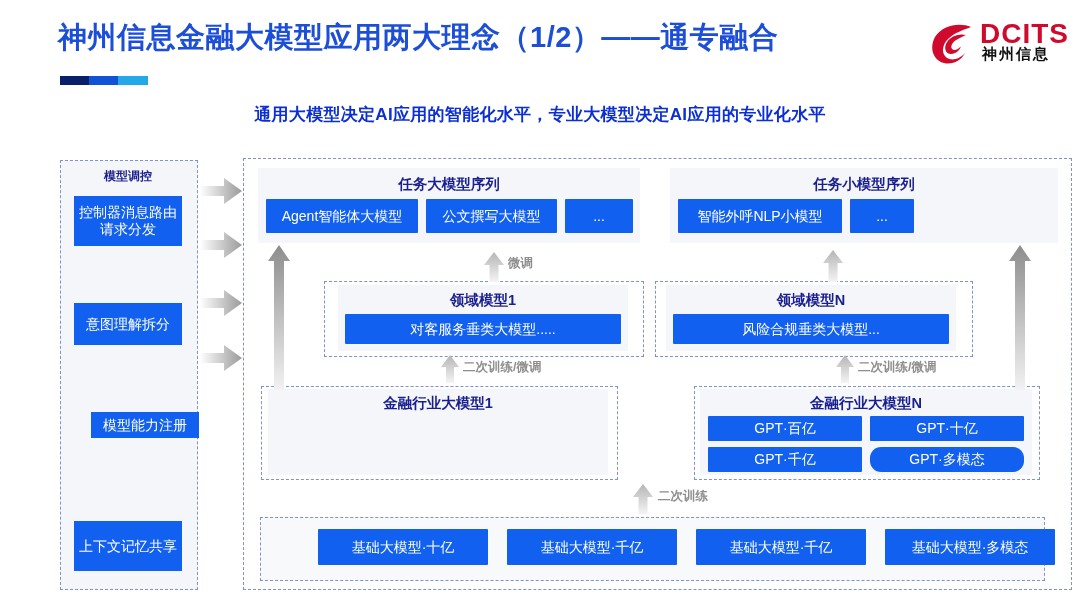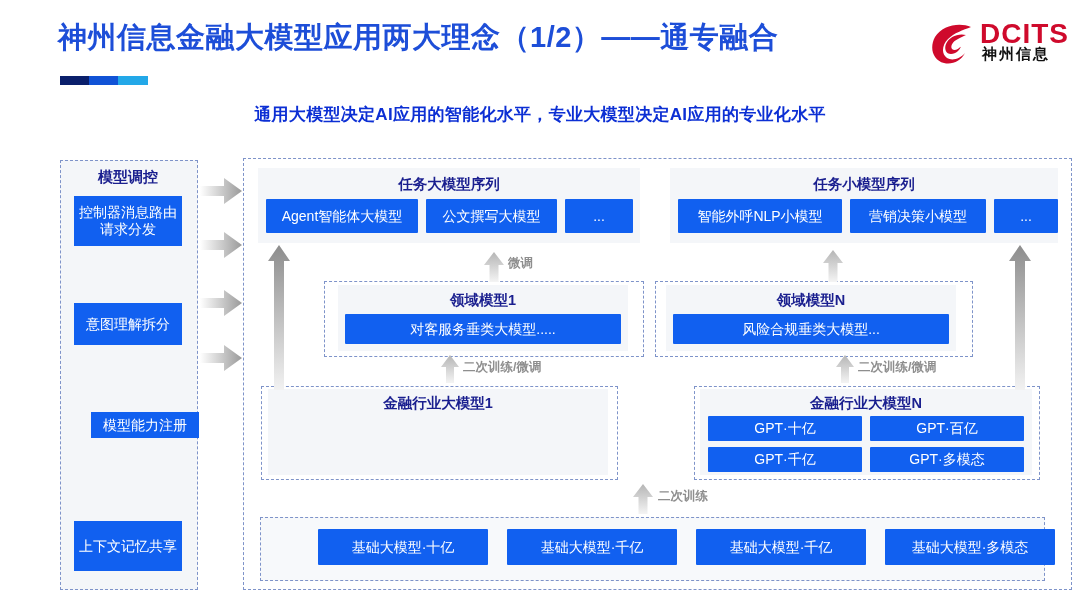--- a/index.html
+++ b/index.html
@@ -37,21 +37,21 @@
     background:#1160f0;color:#fff;display:flex;align-items:center;justify-content:center;
     font-size:14px;font-weight:400;text-align:center;line-height:1.15;border-radius:1px;
   }
   .grouphead{
     color:#1a1f8f;font-weight:bold;font-size:14.5px;text-align:center;
   }
   .lbl{color:#8e8e8e;font-size:12.5px;font-weight:bold;line-height:1.15;position:absolute;}
 
   
   #ctrl-col{position:absolute;left:60px;top:160px;width:136px;height:428px;background:#f4f6f9;}
-  #ctrl-title{position:absolute;left:60px;top:168px;width:136px;text-align:center;color:#1a1f8f;font-weight:bold;font-size:15px;}
+  #ctrl-title{position:absolute;left:60px;top:168px;width:136px;text-align:center;color:#1a1f8f;font-weight:bold;font-size:12px;}
   .ctrl-box{position:absolute;left:74px;width:108px;background:#1160f0;color:#fff;
     display:flex;align-items:center;justify-content:center;text-align:center;
     font-size:14px;line-height:1.2;padding:0 4px;box-sizing:border-box;}
 
   
   .arrow-r{position:absolute;width:42px;height:26px;}
 
   
   #main-frame{position:absolute;left:243px;top:158px;width:827px;height:430px;}
 
@@ -127,23 +127,20 @@
         </div>
     </div>
   </div>
 
   <div class="layer-panel" style="left:670px;top:168px;width:388px;height:75px;">
     <div class="grouphead" style="padding-top:7px;">任务小模型序列</div>
     <div style="position:absolute;left:8px;top:31px;display:flex;gap:8px;">
       <div class="bluebox" style="width:164px;height:34px;">
           <span>智能外呼NLP小模型</span>
         </div>
-      <div class="bluebox" style="width:136px;height:34px;">
-          <span>营销决策小模型</span>
-        </div>
       <div class="bluebox" style="width:64px;height:34px;">
           <span>...</span>
         </div>
     </div>
   </div>
 
   <div class="dash" style="position:absolute;left:324px;top:281px;width:318px;height:74px;"></div>
   <div class="layer-panel" style="left:338px;top:285px;width:290px;height:66px;">
     <div class="grouphead" style="padding-top:6px;">领域模型1</div>
     <div class="bluebox" style="position:absolute;left:7px;top:29px;width:276px;height:30px;">
@@ -162,29 +159,29 @@
   <div class="dash" style="position:absolute;left:261px;top:386px;width:355px;height:92px;"></div>
   <div class="layer-panel" style="left:268px;top:389px;width:340px;height:86px;">
     <div class="grouphead" style="padding-top:5px;">金融行业大模型1</div>
   </div>
 
   <div class="dash" style="position:absolute;left:694px;top:386px;width:344px;height:92px;"></div>
   <div class="layer-panel" style="left:700px;top:389px;width:332px;height:86px;">
     <div class="grouphead" style="padding-top:5px;">金融行业大模型N</div>
     <div style="position:absolute;left:8px;top:27px;display:grid;grid-template-columns:154px 154px;gap:6px 8px;">
       <div class="bluebox" style="height:25px;">
+          <span>GPT·百亿</span>
+        </div>
+      <div class="bluebox" style="height:25px;">
           <span>GPT·十亿</span>
-        </div>
-      <div class="bluebox" style="height:25px;">
-          <span>GPT·百亿</span>
         </div>
       <div class="bluebox" style="height:25px;">
           <span>GPT·千亿</span>
         </div>
-      <div class="bluebox" style="height:25px;">
+      <div class="bluebox" style="height:25px;border-radius:11px;">
           <span>GPT·多模态</span>
         </div>
     </div>
   </div>
 
   <div class="dash" style="position:absolute;left:260px;top:517px;width:783px;height:62px;background:#f7f9fb;"></div>
   <div style="position:absolute;left:270px;top:529px;display:flex;gap:19px;padding-left:48px;">
     <div class="bluebox" style="width:170px;height:36px;">
         <span>基础大模型·十亿</span>
       </div>

